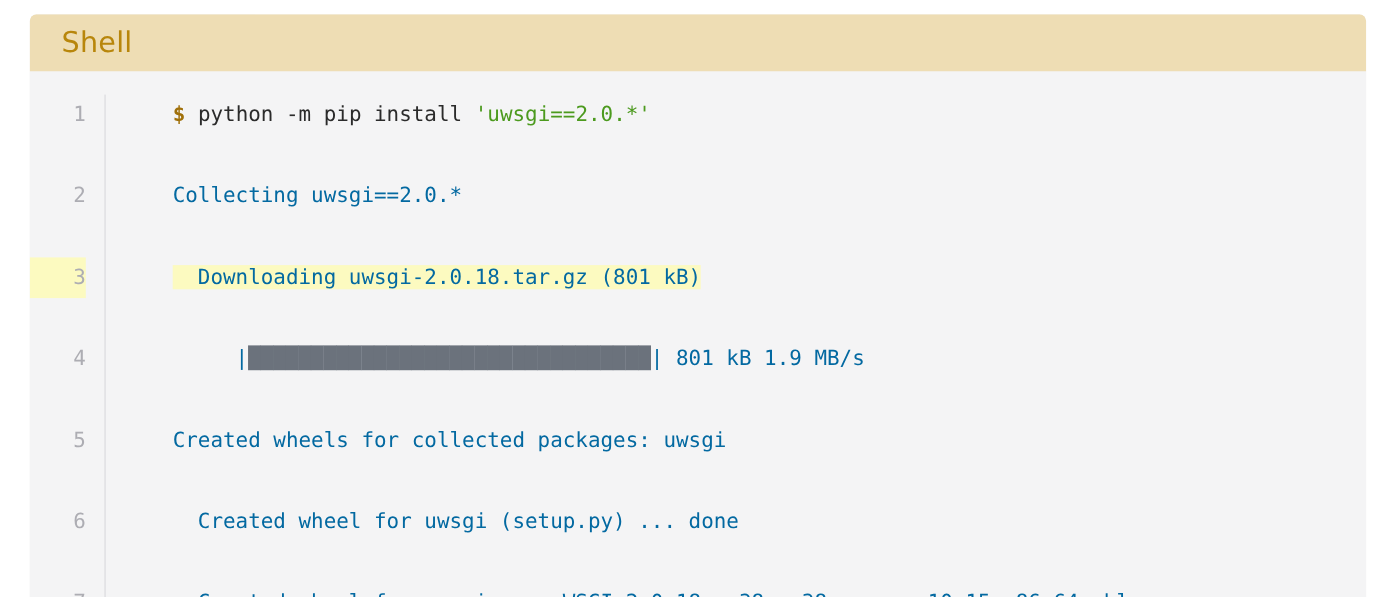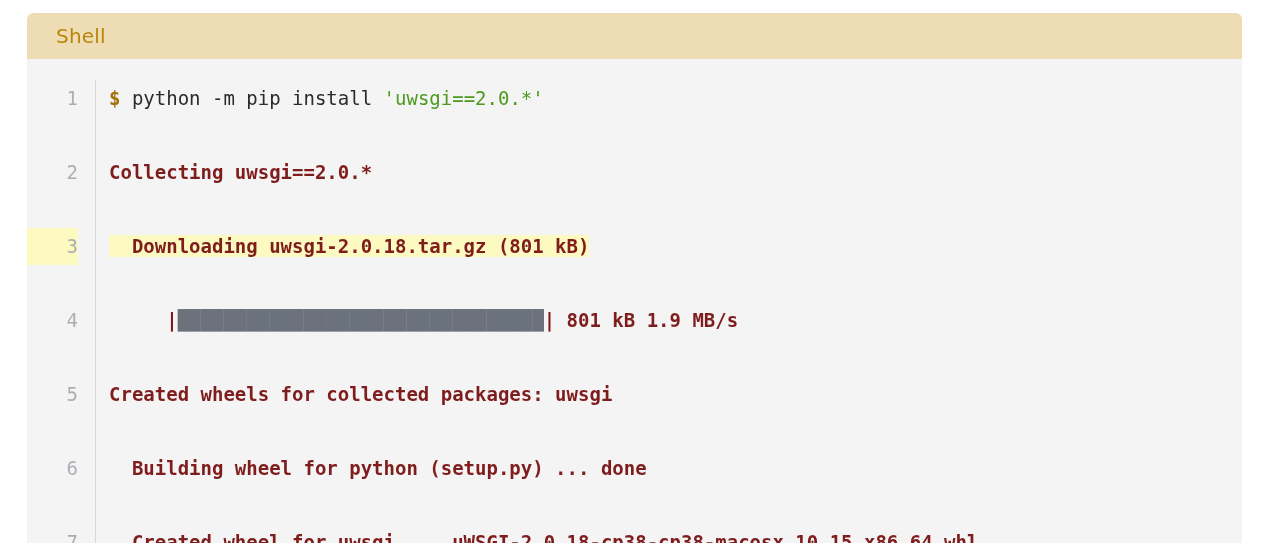--- a/index.html
+++ b/index.html
@@ -24,21 +24,21 @@
     border-radius: 6px;
     overflow: hidden;
     background: #f4f4f5;
   }
 
   
   .block-caption {
     background: #eeddb4;
     color: #b8860b;
     font-family: "DejaVu Sans", sans-serif;
-    font-size: 20px;
+    font-size: 26px;
     font-weight: 400;
     line-height: 1;
     padding: 13px 0 13px 29px;
     letter-spacing: 0.2px;
     border-radius: 6px 6px 0 0;
   }
 
   
   .code-area {
     background: #f4f4f5;
@@ -89,27 +89,27 @@
   .ln-row, .code-row {
     display: block;
     height: 37px;
   }
   .ln-row.hl {
     background: #fcfac0;
   }
   .code-row.hl > .hl-span {
     background: #fcfac0;
   }
-  .hl-span { display: inline; }
+  .hl-span { display: inline; margin-left: 48px; }
 
   
   .tok-prompt  { color: #a0700a; font-weight: bold; }
   .tok-cmd     { color: #2b2b2b; }
   .tok-string  { color: #4c9a1e; }
-  .tok-out     { color: #7f1d1d; font-weight: bold; }
+  .tok-out     { color: #0369a1; }
   .tok-bar     { color: #6b727c; letter-spacing: 0; }
 </style>
 </head>
 <body>
 
 <div class="literal-block">
 
   <div class="block-caption">Shell</div>
 
   <div class="code-area">
@@ -129,21 +129,21 @@
 
 
 </pre>
         </td>
         <td class="code">
           <pre class="code-pre" id="codelines"><span class="code-row"><span class="hl-span"><span class="tok-prompt">$</span><span class="tok-cmd"> python -m pip install </span><span class="tok-string">'uwsgi==2.0.*'</span></span></span>
 <span class="code-row"><span class="hl-span"><span class="tok-out">Collecting uwsgi==2.0.*</span></span></span>
 <span class="code-row hl"><span class="hl-span"><span class="tok-out">  Downloading uwsgi-2.0.18.tar.gz (801 kB)</span></span></span>
 <span class="code-row"><span class="hl-span"><span class="tok-out">     |</span><span class="tok-bar">████████████████████████████████</span><span class="tok-out">| 801 kB 1.9 MB/s</span></span></span>
 <span class="code-row"><span class="hl-span"><span class="tok-out">Created wheels for collected packages: uwsgi</span></span></span>
-<span class="code-row"><span class="hl-span"><span class="tok-out">  Building wheel for python (setup.py) ... done</span></span></span>
+<span class="code-row"><span class="hl-span"><span class="tok-out">  Created wheel for uwsgi (setup.py) ... done</span></span></span>
 <span class="code-row"><span class="hl-span"><span class="tok-out">  Created wheel for uwsgi ... uWSGI-2.0.18-cp38-cp38-macosx_10_15_x86_64.whl</span></span></span>
 
 
 
 
 </pre>
         </td>
       </tr>
     </tbody>
       </table>

